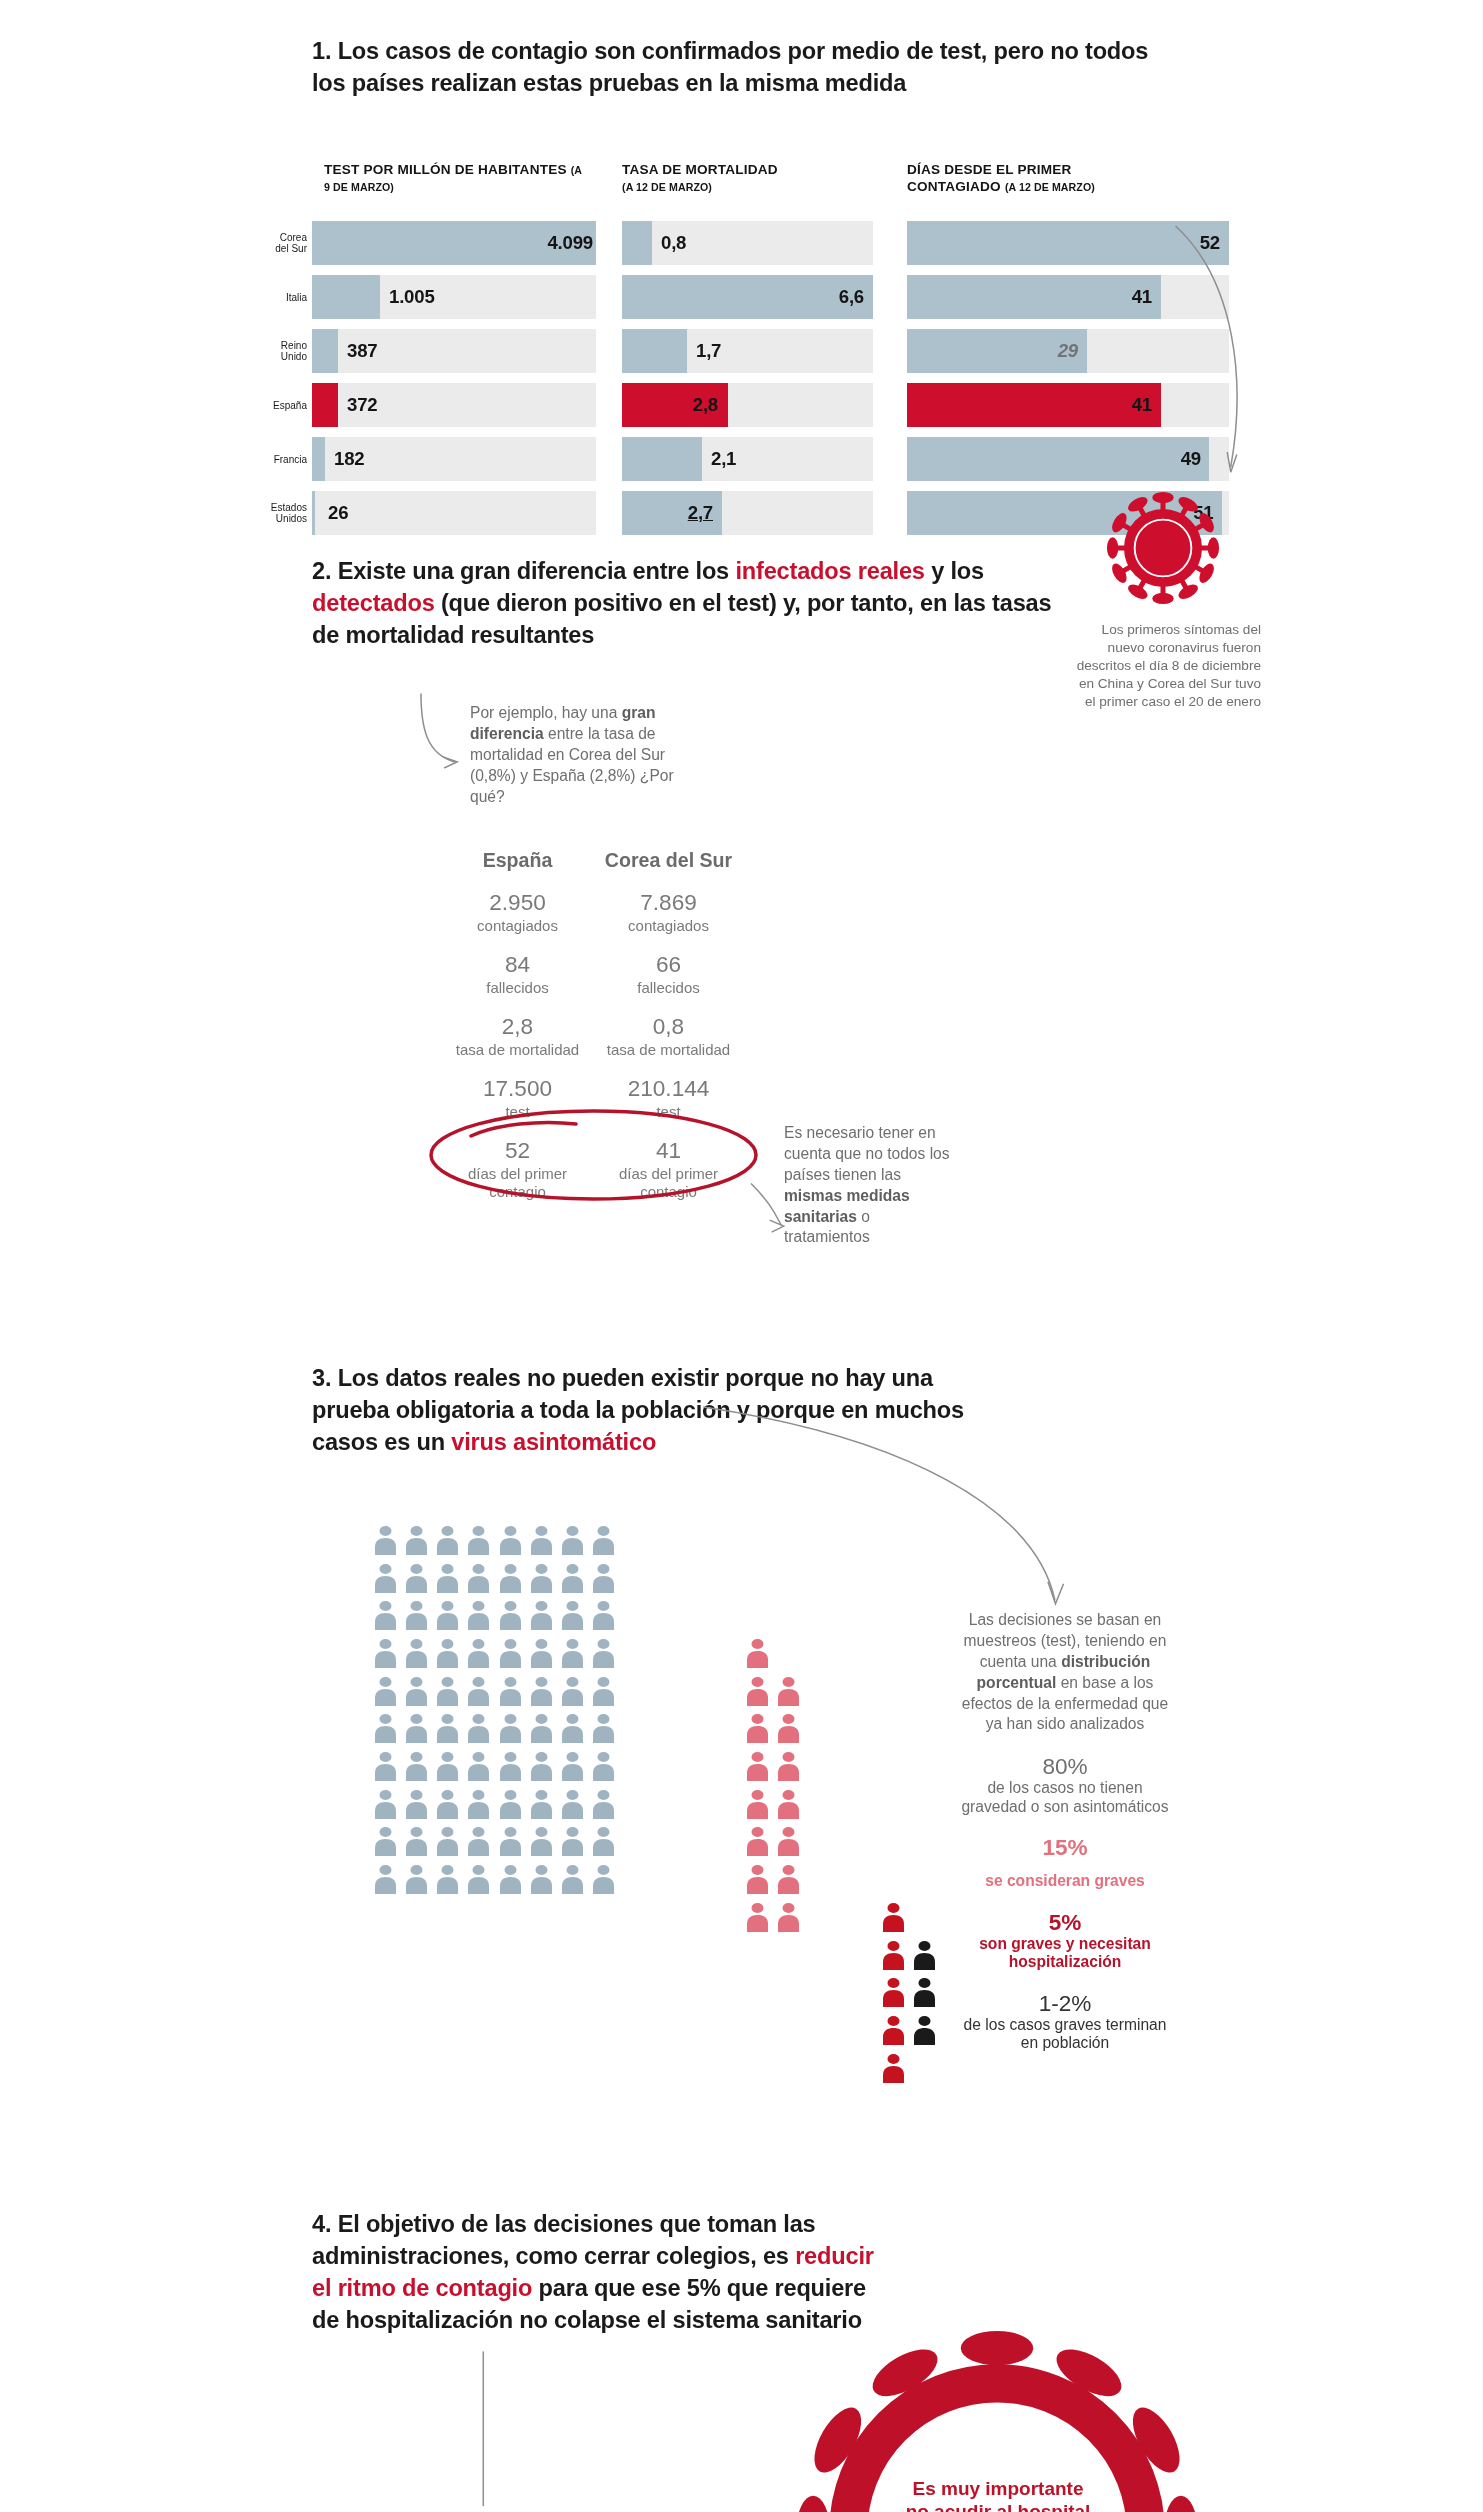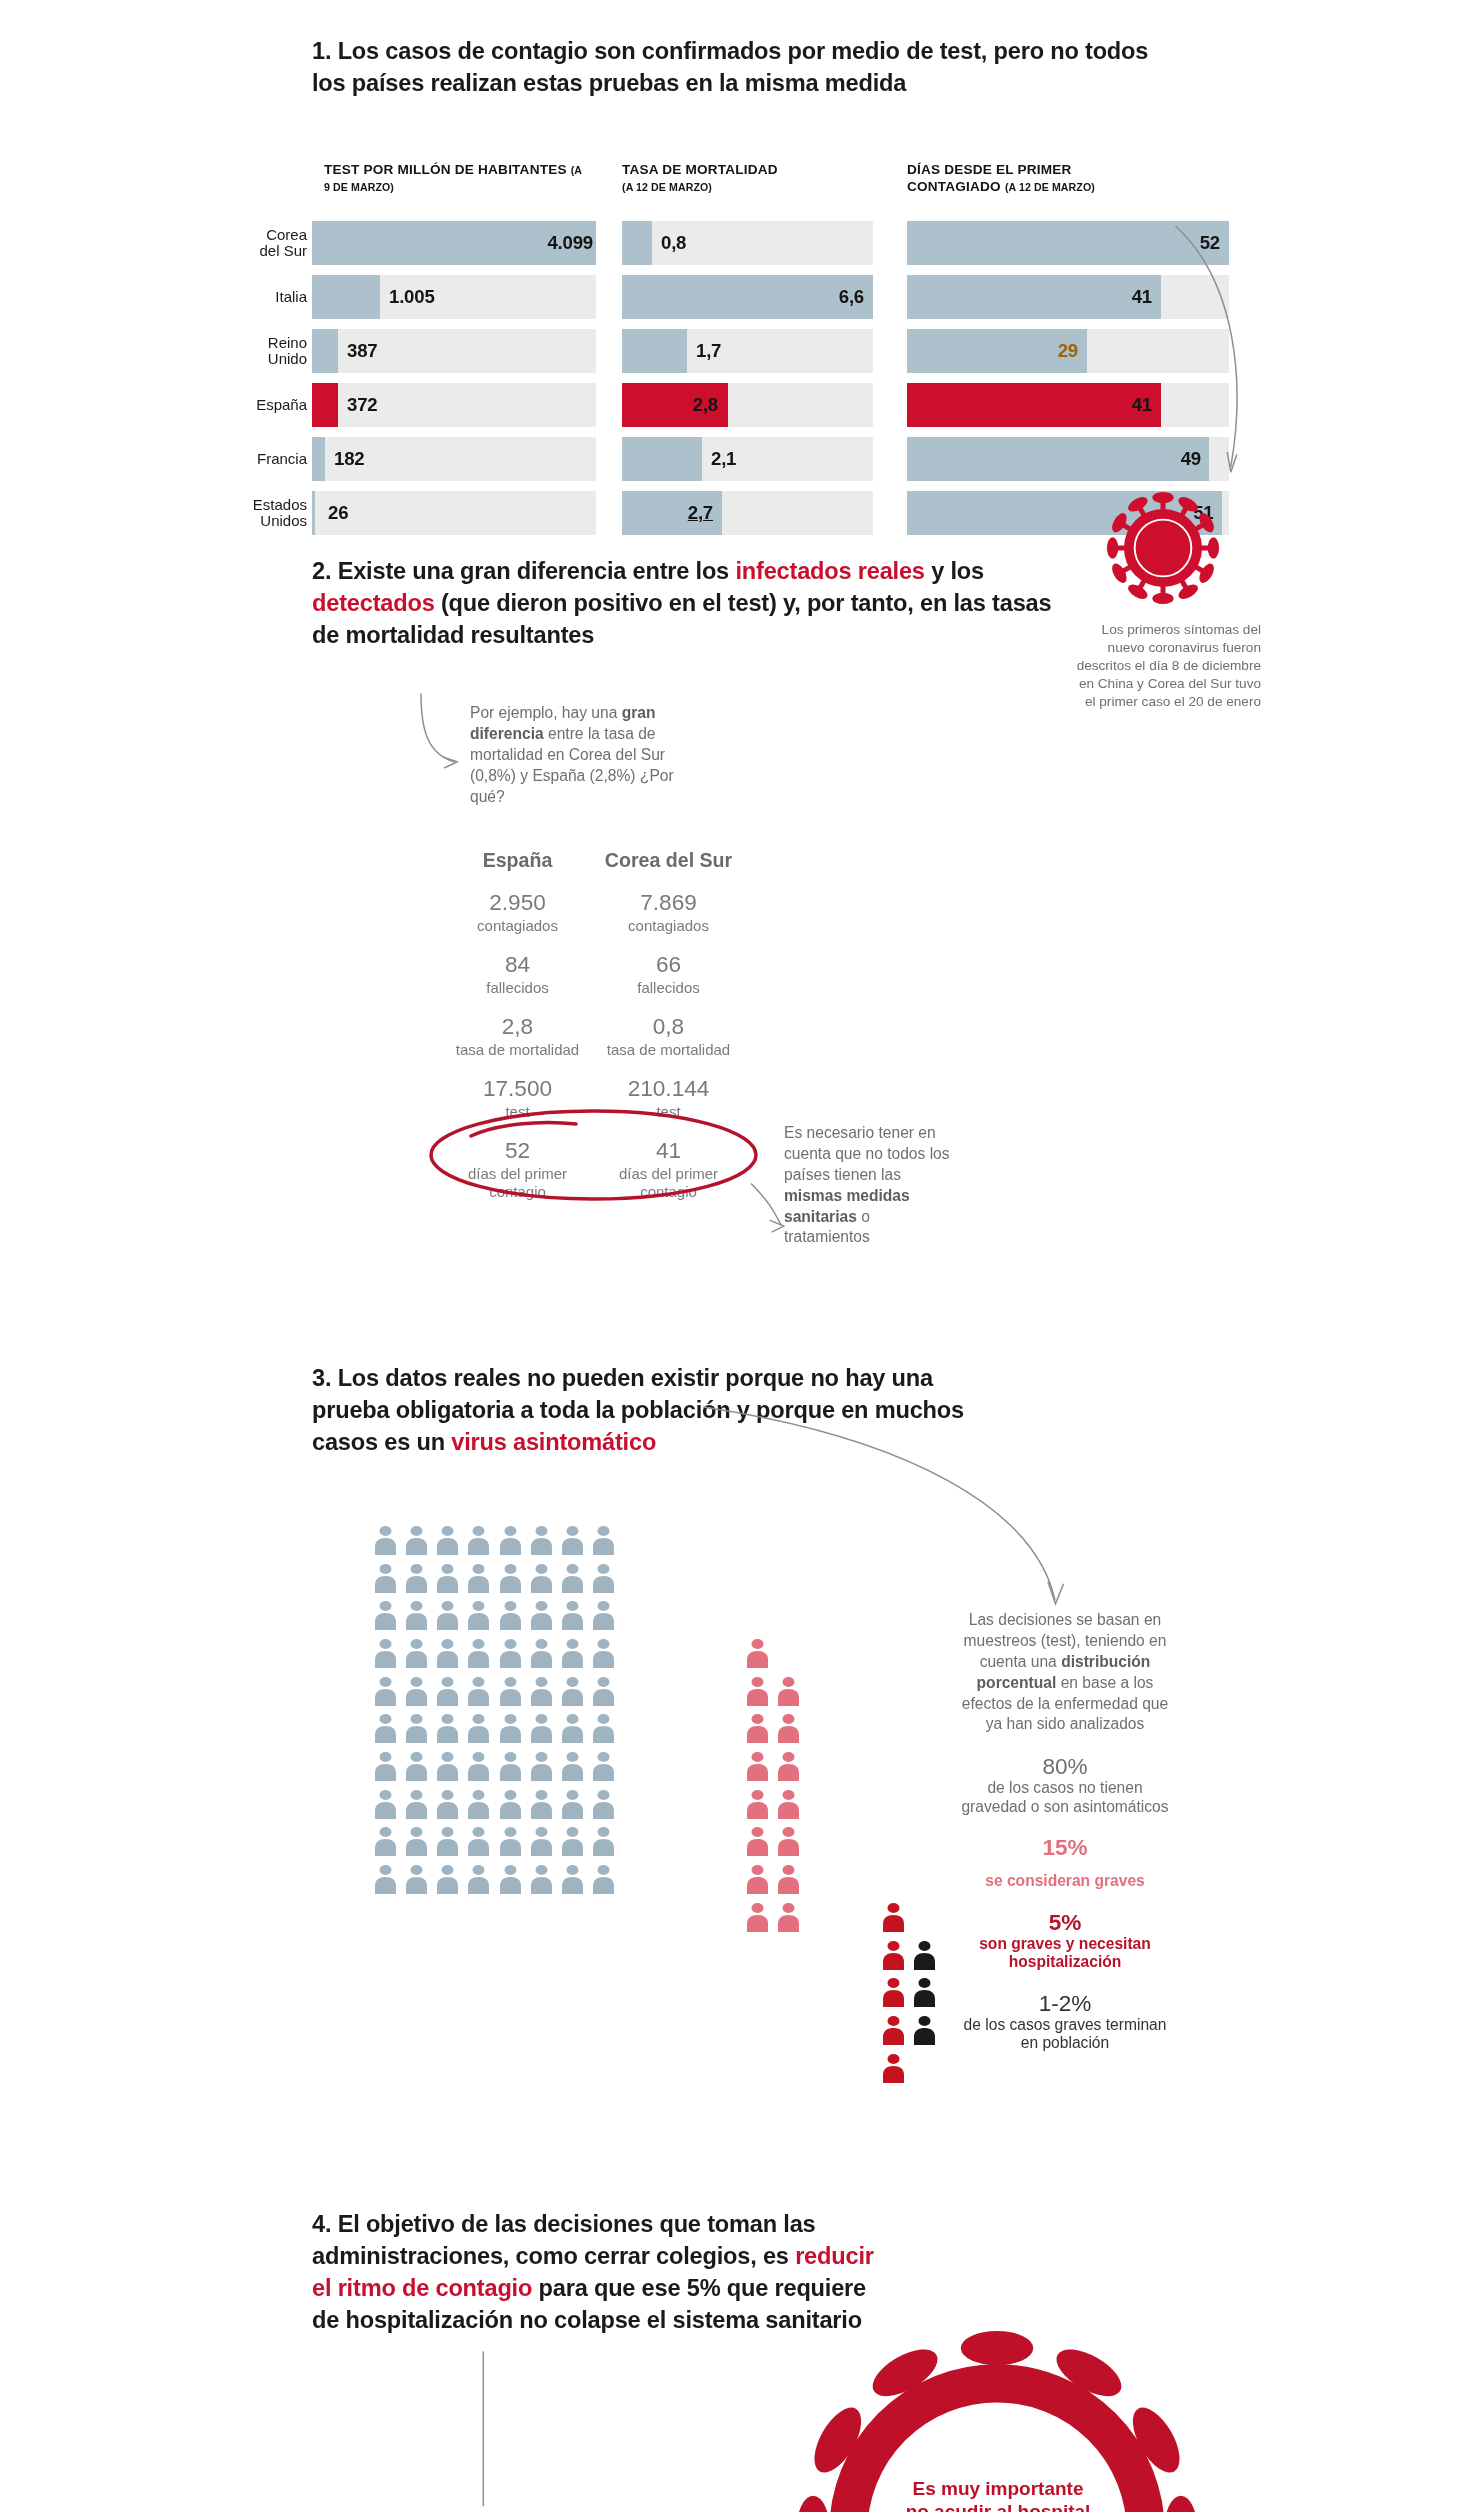--- a/index.html
+++ b/index.html
@@ -46,21 +46,21 @@
   .col-head{position:absolute;width:261px;}
   .ch0{left:12px;}
   .ch1{left:310px;}
   .ch2{left:595px;}
 
   .bars{position:absolute;left:312px;top:221px;}
   .brow{position:relative;height:44px;margin-bottom:10px;}
   .blabel{
     position:absolute;left:-80px;top:0;width:75px;height:44px;
     display:flex;flex-direction:column;justify-content:center;align-items:flex-end;
-    font-size:15px;line-height:1.1;font-weight:400;color:#1a1a1a;text-align:right;
+    font-size:10px;line-height:1.1;font-weight:400;color:#1a1a1a;text-align:right;
   }
   .btrack{position:absolute;top:0;height:44px;background:#ebebeb;}
   .bt0{left:0;width:284px;}
   .bt1{left:310px;width:251px;}
   .bt2{left:595px;width:322px;}
   .bfill{position:absolute;left:0;top:0;height:44px;background:#adc1cc;}
   .bfill.red{background:#ce0e2d;}
   .bval{
     position:absolute;top:0;height:44px;display:flex;align-items:center;
     font-weight:700;font-size:18.6px;color:#151515;letter-spacing:-0.2px;
@@ -180,21 +180,21 @@
           <div class="btrack bt0">
             <div class="bfill" style="width: 25.5px;"></div>
             <div class="bval" style="left: 35px;">387</div>
           </div>
           <div class="btrack bt1">
             <div class="bfill" style="width: 65px;"></div>
             <div class="bval" style="left: 74px;">1,7</div>
           </div>
           <div class="btrack bt2">
             <div class="bfill" style="width: 180px;"></div>
-            <div class="bval" style="right: 151px; color: #a16207;">29</div>
+            <div class="bval" style="right: 151px; color: #737373; font-style: italic;">29</div>
           </div>
         </div>
         <div class="brow">
           <div class="blabel">España</div>
           <div class="btrack bt0">
             <div class="bfill red" style="width: 25.5px;"></div>
             <div class="bval" style="left: 35px;">372</div>
           </div>
           <div class="btrack bt1">
             <div class="bfill red" style="width: 106px;"></div>

